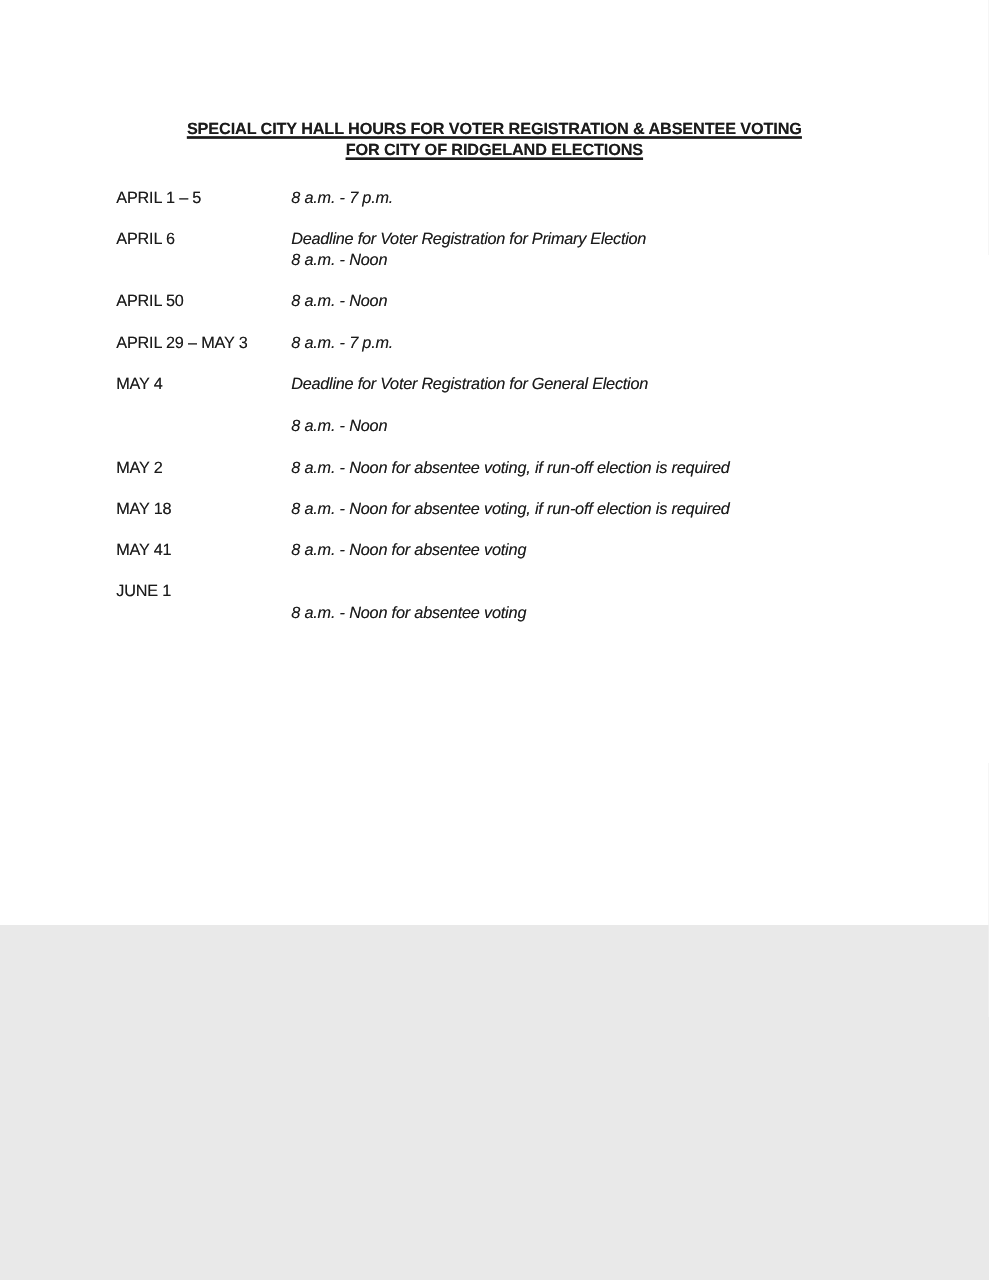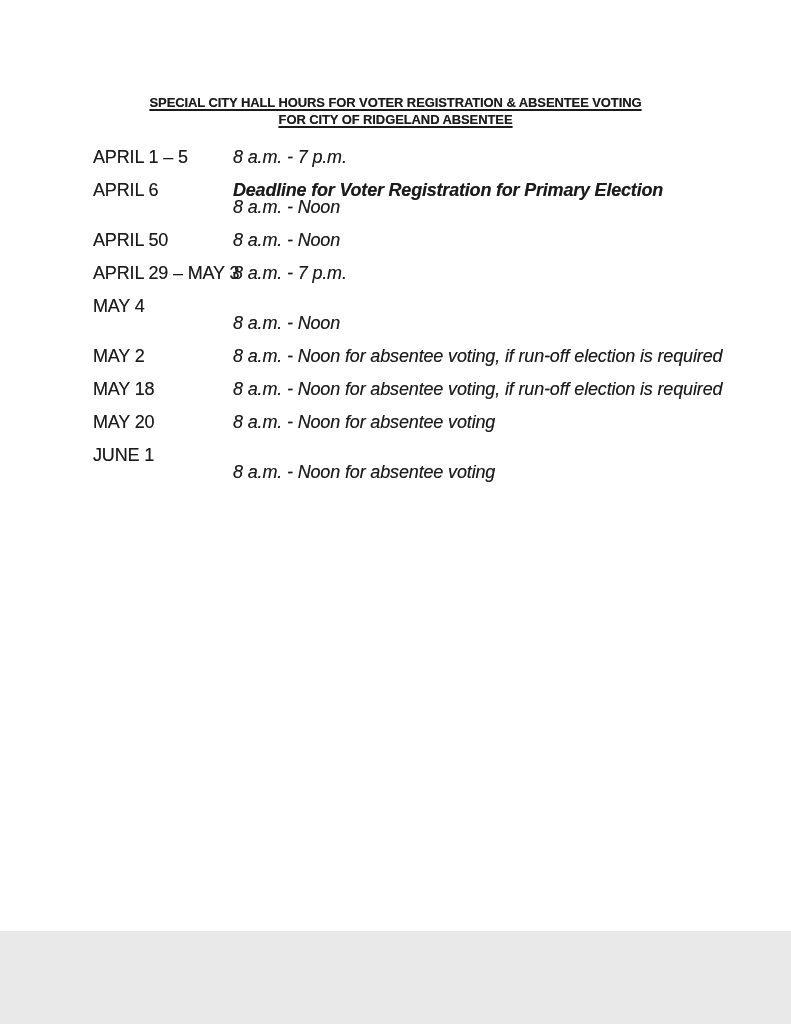--- a/index.html
+++ b/index.html
@@ -1,19 +1,19 @@
 <!DOCTYPE html>
 <html><head>
 <meta charset="utf-8">
 <style>
   * { margin: 0; padding: 0; box-sizing: border-box; }
   html, body { background: #e9e9e9; }
   .page {
     width: 791px;
-    height: 931px;
+    height: 740px;
     background: #ffffff;
     margin: 0 auto;
     position: relative;
     overflow: hidden;
     font-family: "Liberation Sans", sans-serif;
     color: #1b1b1b;
     text-shadow: 0 0 0.5px rgba(20,20,20,0.55); 
   }
   .doc { padding-top: 95px; }
   .title-block {
@@ -24,40 +24,40 @@
     letter-spacing: -0.1px;
   }
   .title-line {
     display: inline-block;
     text-decoration: underline;
     text-decoration-thickness: 1.5px;
     text-underline-offset: 2px;
   }
   .schedule {
     margin: 21px 60px 0 93px;
-    font-size: 18px;
+    font-size: 13px;
     line-height: 17px;
     letter-spacing: -0.15px;
   }
   .row { display: flex; margin-bottom: 16px; }
   .date { width: 140px; flex-shrink: 0; white-space: nowrap; }
   .details { flex: 1; }
   .line { white-space: nowrap; font-style: italic; }
-  .line.deadline { font-style: italic; font-weight: bold; letter-spacing: -0.2px; }
+  .line.deadline { font-style: italic; font-weight: normal; letter-spacing: -0.2px; }
   .line.gap-above { margin-top: 17px; }
 </style>
 </head>
 <body>
 
 <div class="page">
   <div class="doc">
 
     <div class="title-block">
       <span class="title-line">SPECIAL CITY HALL HOURS FOR VOTER REGISTRATION &amp; ABSENTEE VOTING</span><br>
-      <span class="title-line">FOR CITY OF RIDGELAND ABSENTEE</span>
+      <span class="title-line">FOR CITY OF RIDGELAND ELECTIONS</span>
     </div>
 
     <div class="schedule">
 
       <div class="row">
         <div class="date">APRIL 1 – 5</div>
         <div class="details">
           <div class="line">8 a.m. - 7 p.m.</div>
         </div>
       </div>
@@ -80,40 +80,41 @@
       <div class="row">
         <div class="date">APRIL 29 – MAY 3</div>
         <div class="details">
           <div class="line">8 a.m. - 7 p.m.</div>
         </div>
       </div>
 
       <div class="row">
         <div class="date">MAY 4</div>
         <div class="details">
+          <div class="line deadline">Deadline for Voter Registration for General Election</div>
           <div class="line gap-above">8 a.m. - Noon</div>
         </div>
       </div>
 
       <div class="row">
         <div class="date">MAY 2</div>
         <div class="details">
           <div class="line">8 a.m. - Noon for absentee voting, if run-off election is required</div>
         </div>
       </div>
 
       <div class="row">
         <div class="date">MAY 18</div>
         <div class="details">
           <div class="line">8 a.m. - Noon for absentee voting, if run-off election is required</div>
         </div>
       </div>
 
       <div class="row">
-        <div class="date">MAY 20</div>
+        <div class="date">MAY 41</div>
         <div class="details">
           <div class="line">8 a.m. - Noon for absentee voting</div>
         </div>
       </div>
 
       <div class="row">
         <div class="date">JUNE 1</div>
         <div class="details">
           <div class="line gap-above">8 a.m. - Noon for absentee voting</div>
         </div>

